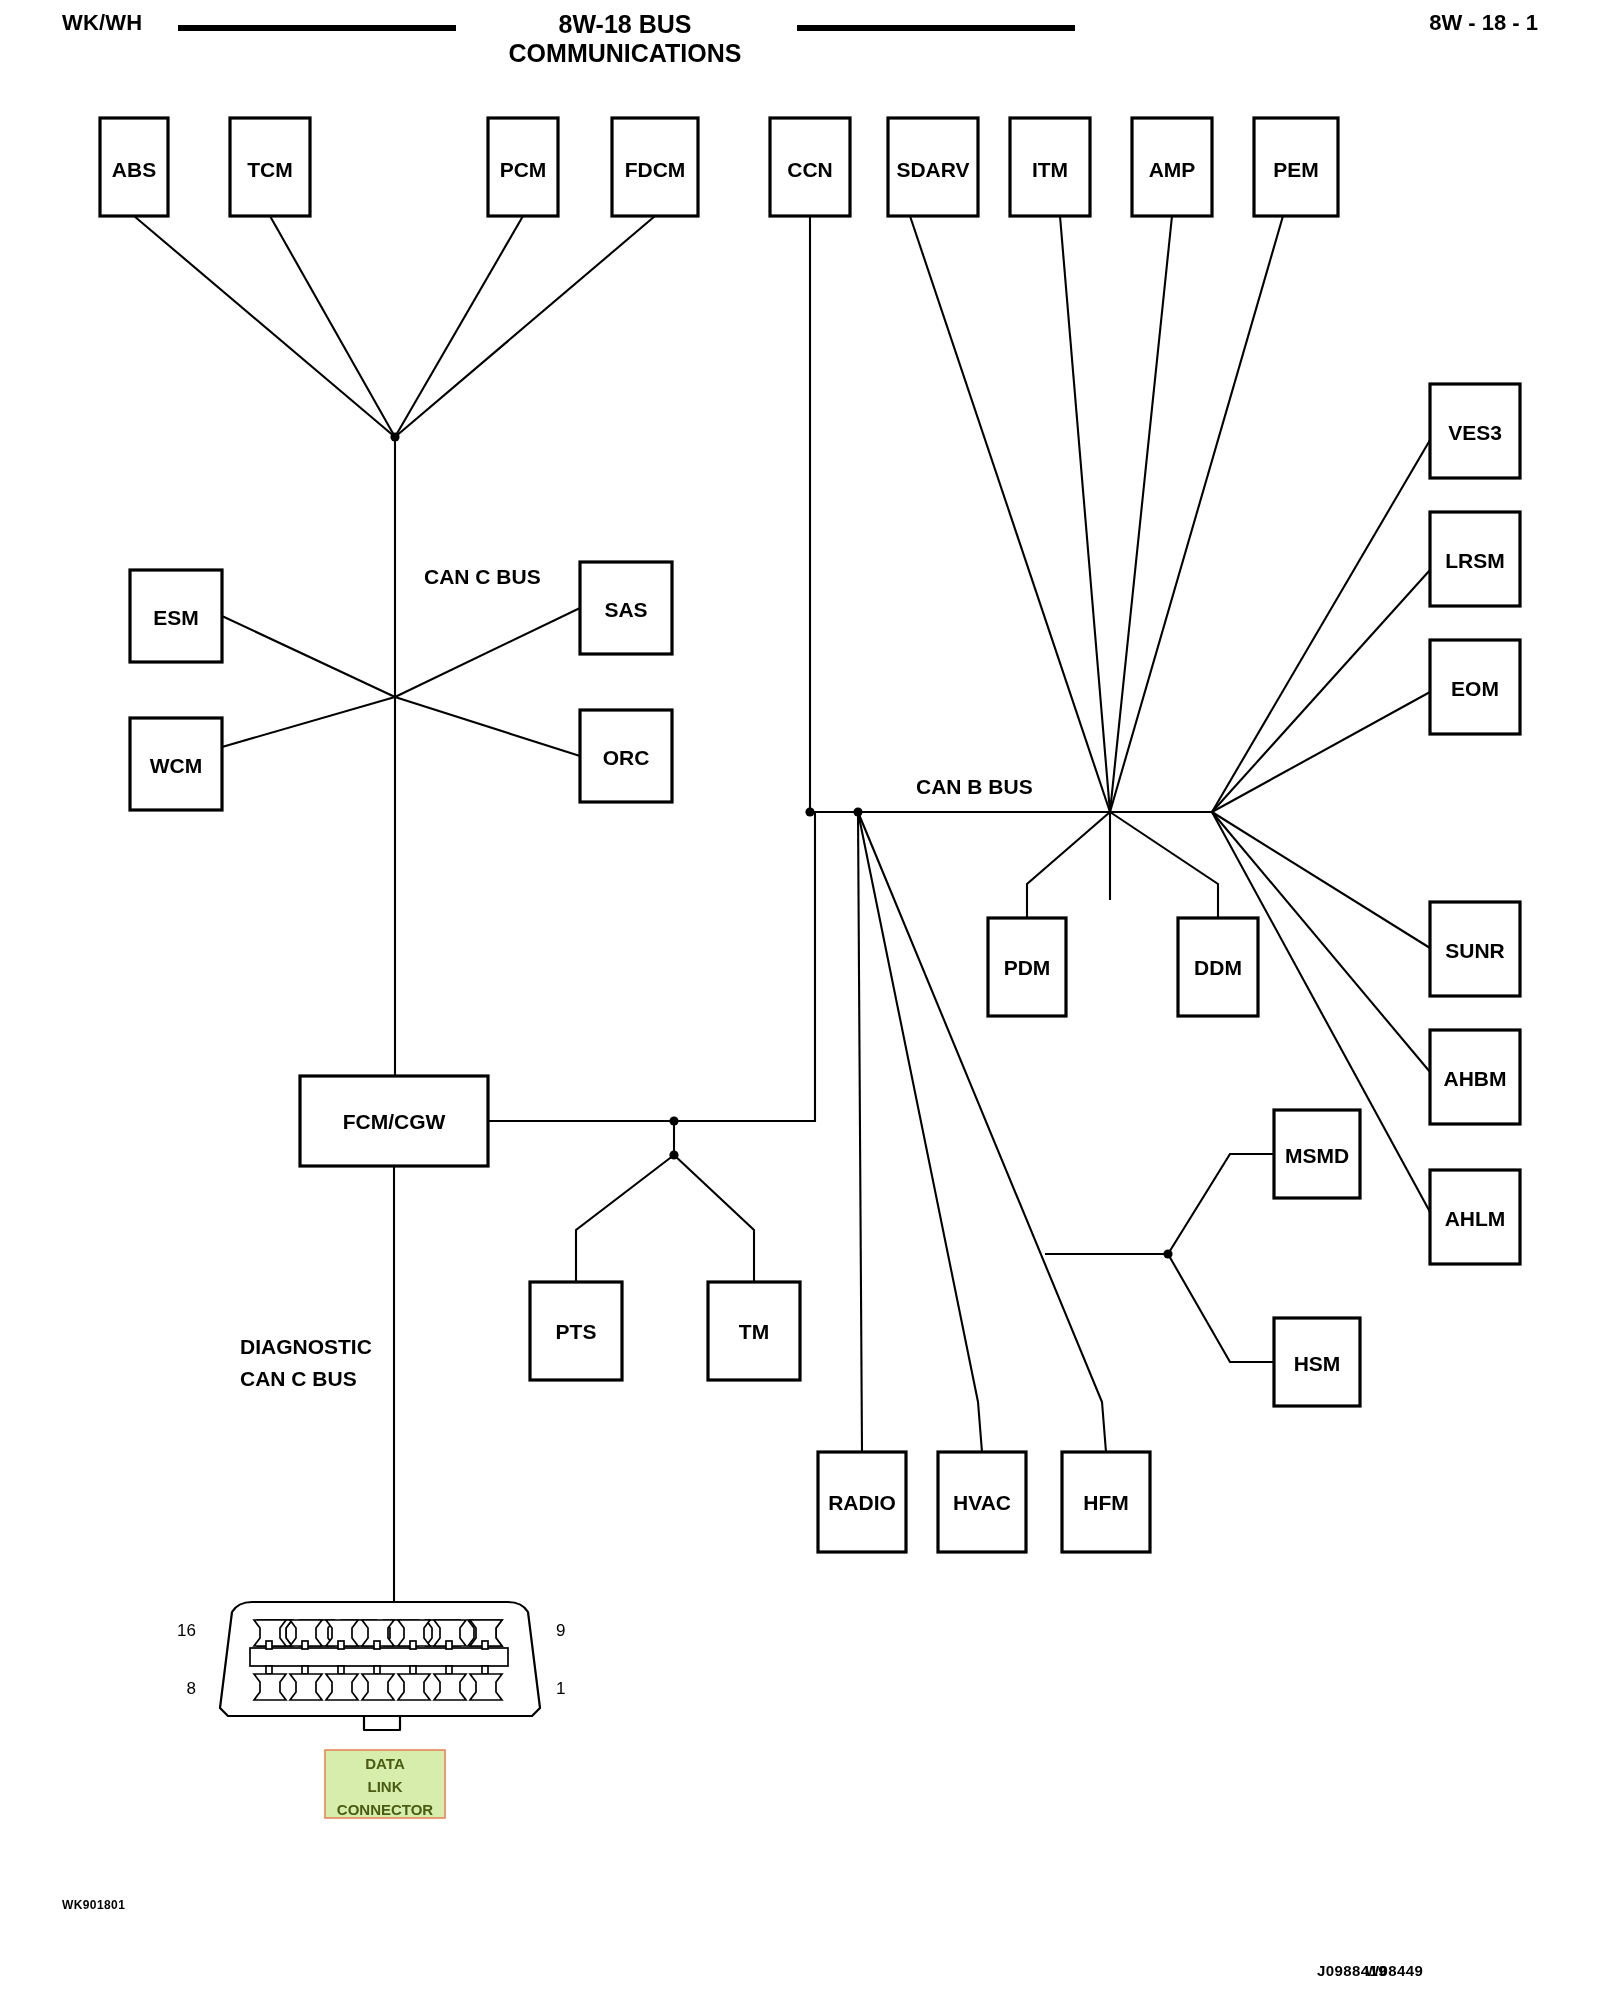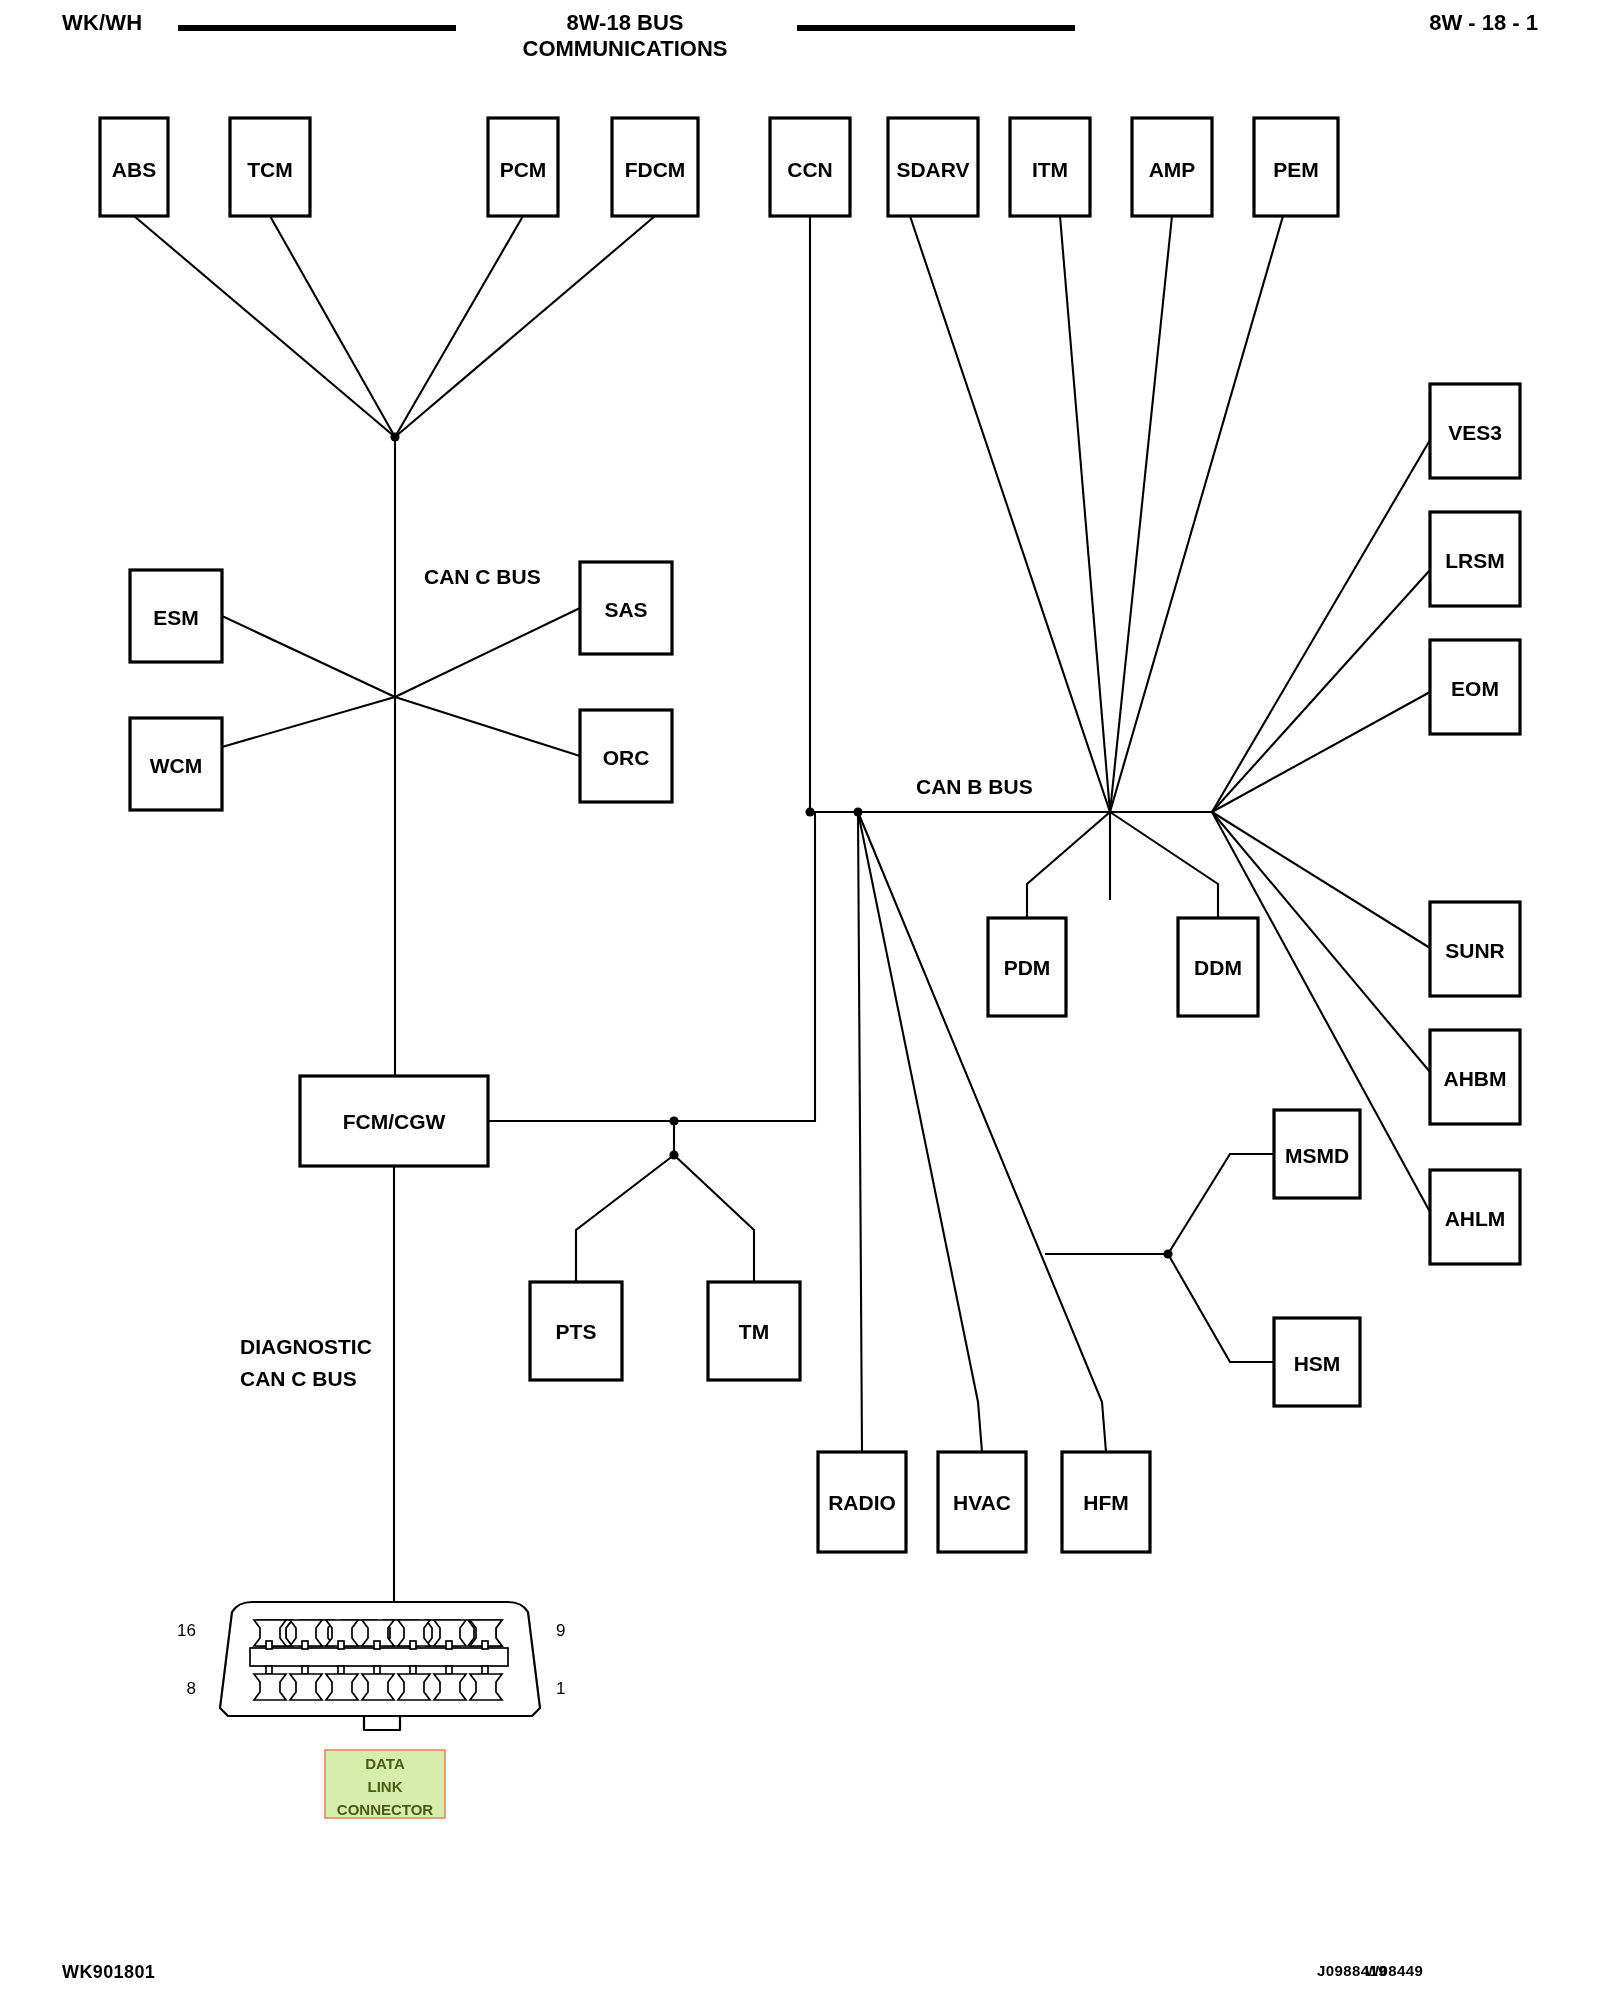--- a/index.html
+++ b/index.html
@@ -40,42 +40,42 @@
     position: absolute;
     left: 178px; top: 25px;
     width: 278px; height: 6px;
     background: #000;
   }
   #header-title {
     position: absolute;
     left: 480px; top: 10px;
     width: 290px;
     text-align: center;
-    font-size: 22px;
+    font-size: 25px;
     font-weight: bold;
   }
   #header-rule-right {
     position: absolute;
     left: 797px; top: 25px;
     width: 278px; height: 6px;
     background: #000;
   }
   #header-right {
     position: absolute;
     right: 62px; top: 10px;
     font-size: 22px;
     font-weight: bold;
     text-align: left;
   }
 
   
   #footer-left {
     position: absolute;
-    left: 62px; top: 1962px;
-    font-size: 18px;
+    left: 62px; top: 1898px;
+    font-size: 12px;
     font-weight: bold;
     letter-spacing: 0.4px;
   }
   #footer-right {
     position: absolute;
     right: 78px; top: 1962px;
     font-size: 15px;
     font-weight: bold;
     letter-spacing: 0.4px;
     text-align: right;

